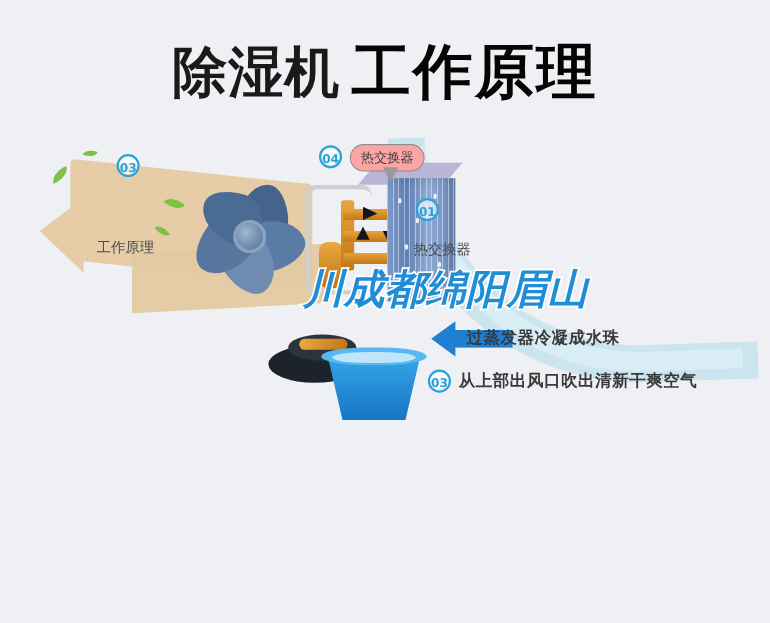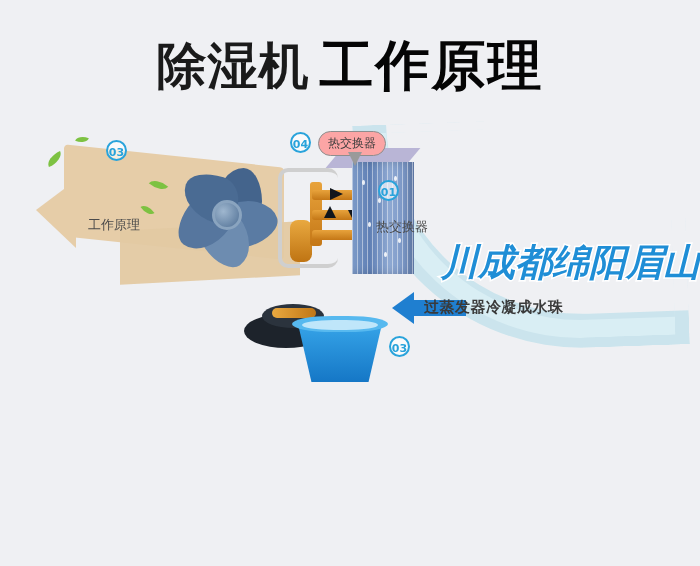--- a/index.html
+++ b/index.html
@@ -389,21 +389,21 @@
     font-size: 37px;
     font-weight: bold;
     font-style: italic;
     color: #1f8ed6;
     letter-spacing: 0px;
     line-height: 40px;
     -webkit-text-stroke: 3px #ffffff;
     paint-order: stroke fill;
     white-space: nowrap;
   }
-  .wm-line.two { padding-left: 110px; text-align: right; }
+  .wm-line.two { padding-left: 110px; }
 
   
   .copy {
     position: absolute;
     left: 33px;
     top: 418px;
     width: 638px;
     color: #2f2f2f;
     font-size: 13px;
     line-height: 23px;
@@ -487,20 +487,21 @@
     <div class="bubble-tail" style="left:348px;top:34px"></div>
 
     <div class="num" style="left:378px;top:62px">01</div>
     <div class="calloutlabel" style="left:376px;top:100px">热交换器</div>
 
     <div class="step" style="left:424px;top:180px">
       <span class="txt">过蒸发器冷凝成水珠</span>
     </div>
     <div class="step" style="left:389px;top:218px">
       <span class="num" style="position:relative;left:0;top:0">03</span>
+      <span class="txt">从上部出风口吹出清新干爽空气</span>
     </div>
   </div>
 
   <div class="watermark">
     <div class="wm-line two">川成都绵阳眉山</div>
   </div>
 
 
 </div>
 

